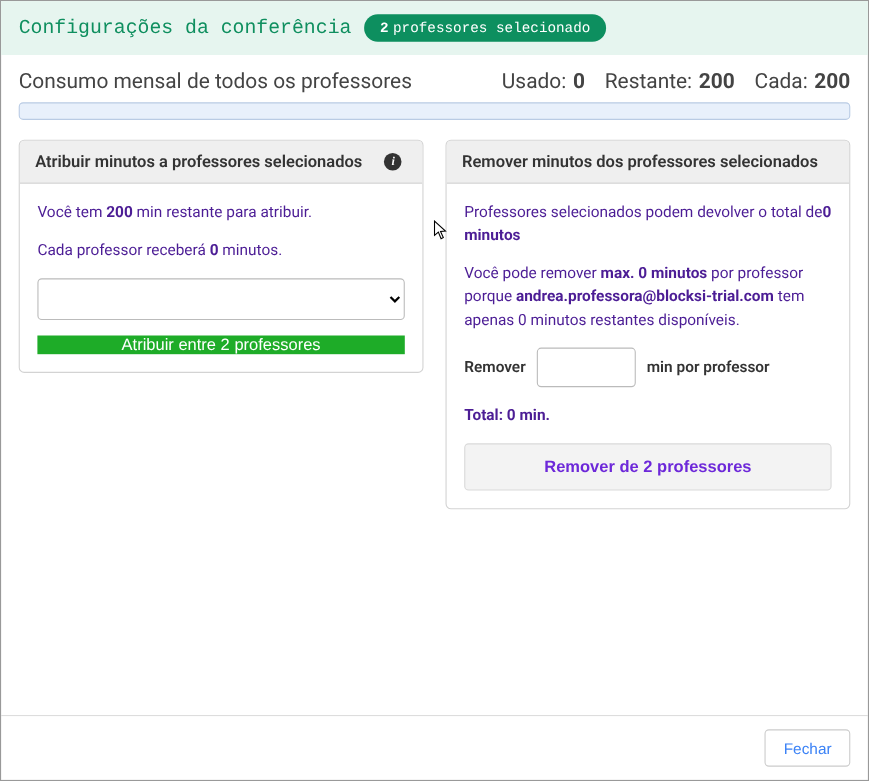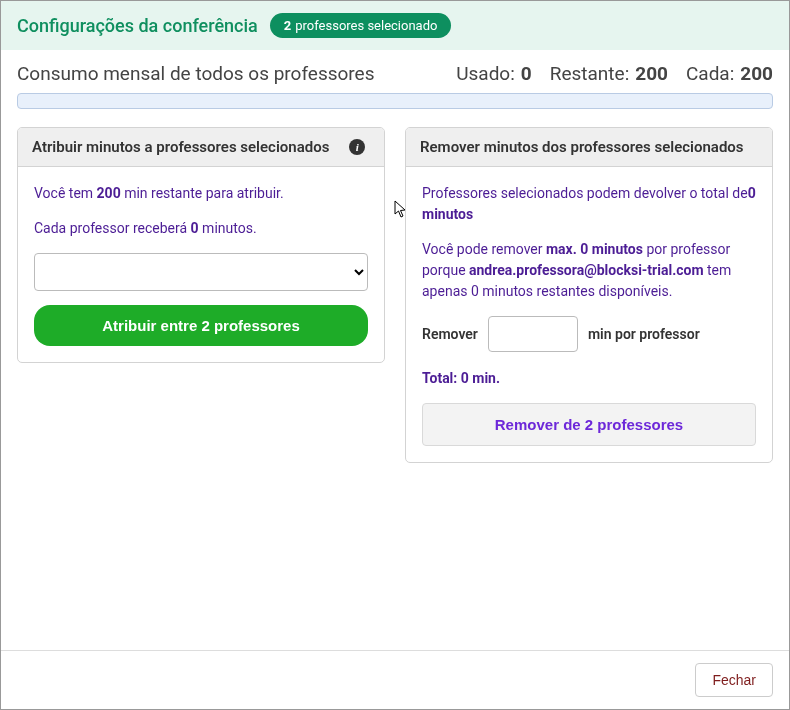--- a/index.html
+++ b/index.html
@@ -18,20 +18,21 @@
       display: flex;
       flex-direction: column;
       overflow: hidden;
     }
     .header {
       background: #e6f5ef;
       padding: 12px 16px;
       display: flex;
       align-items: center;
       gap: 12px;
+      font-family: Liberation Mono, monospace;
     }
     .header-title {
       color: #0f8f5f;
       font-size: 18px;
       font-weight: 500;
     }
     .badge {
       background: #0d8f5f;
       color: #fff;
       border-radius: 14px;
@@ -126,24 +127,24 @@
       border-radius: 4px;
       font-size: 14px;
       margin-bottom: 14px;
       background: #fff;
       height: 38px;
     }
     .btn-green {
       width: 100%;
       background: #1eac28;
       color: #fff;
-      font-weight: 700;
+      font-weight: 400;
       border: none;
-      border-radius: 16px;
-      padding: 12px;
+      border-radius: 0;
+      padding: 0;
       font-size: 15px;
       cursor: pointer;
     }
     .remove-row {
       display: flex;
       align-items: center;
       gap: 10px;
       margin-bottom: 16px;
       font-weight: 600;
     }
@@ -177,21 +178,21 @@
       display: flex;
       justify-content: flex-end;
     }
     .btn-close {
       background: #fff;
       border: 1px solid #ccc;
       border-radius: 4px;
       padding: 8px 16px;
       font-size: 14px;
       cursor: pointer;
-      color: #7f1d1d;
+      color: #3b82f6;
     }
     .cursor-svg {
       position: absolute;
       left: 394px;
       top: 200px;
       width: 16px;
       height: 20px;
       pointer-events: none;
     }
   </style>

